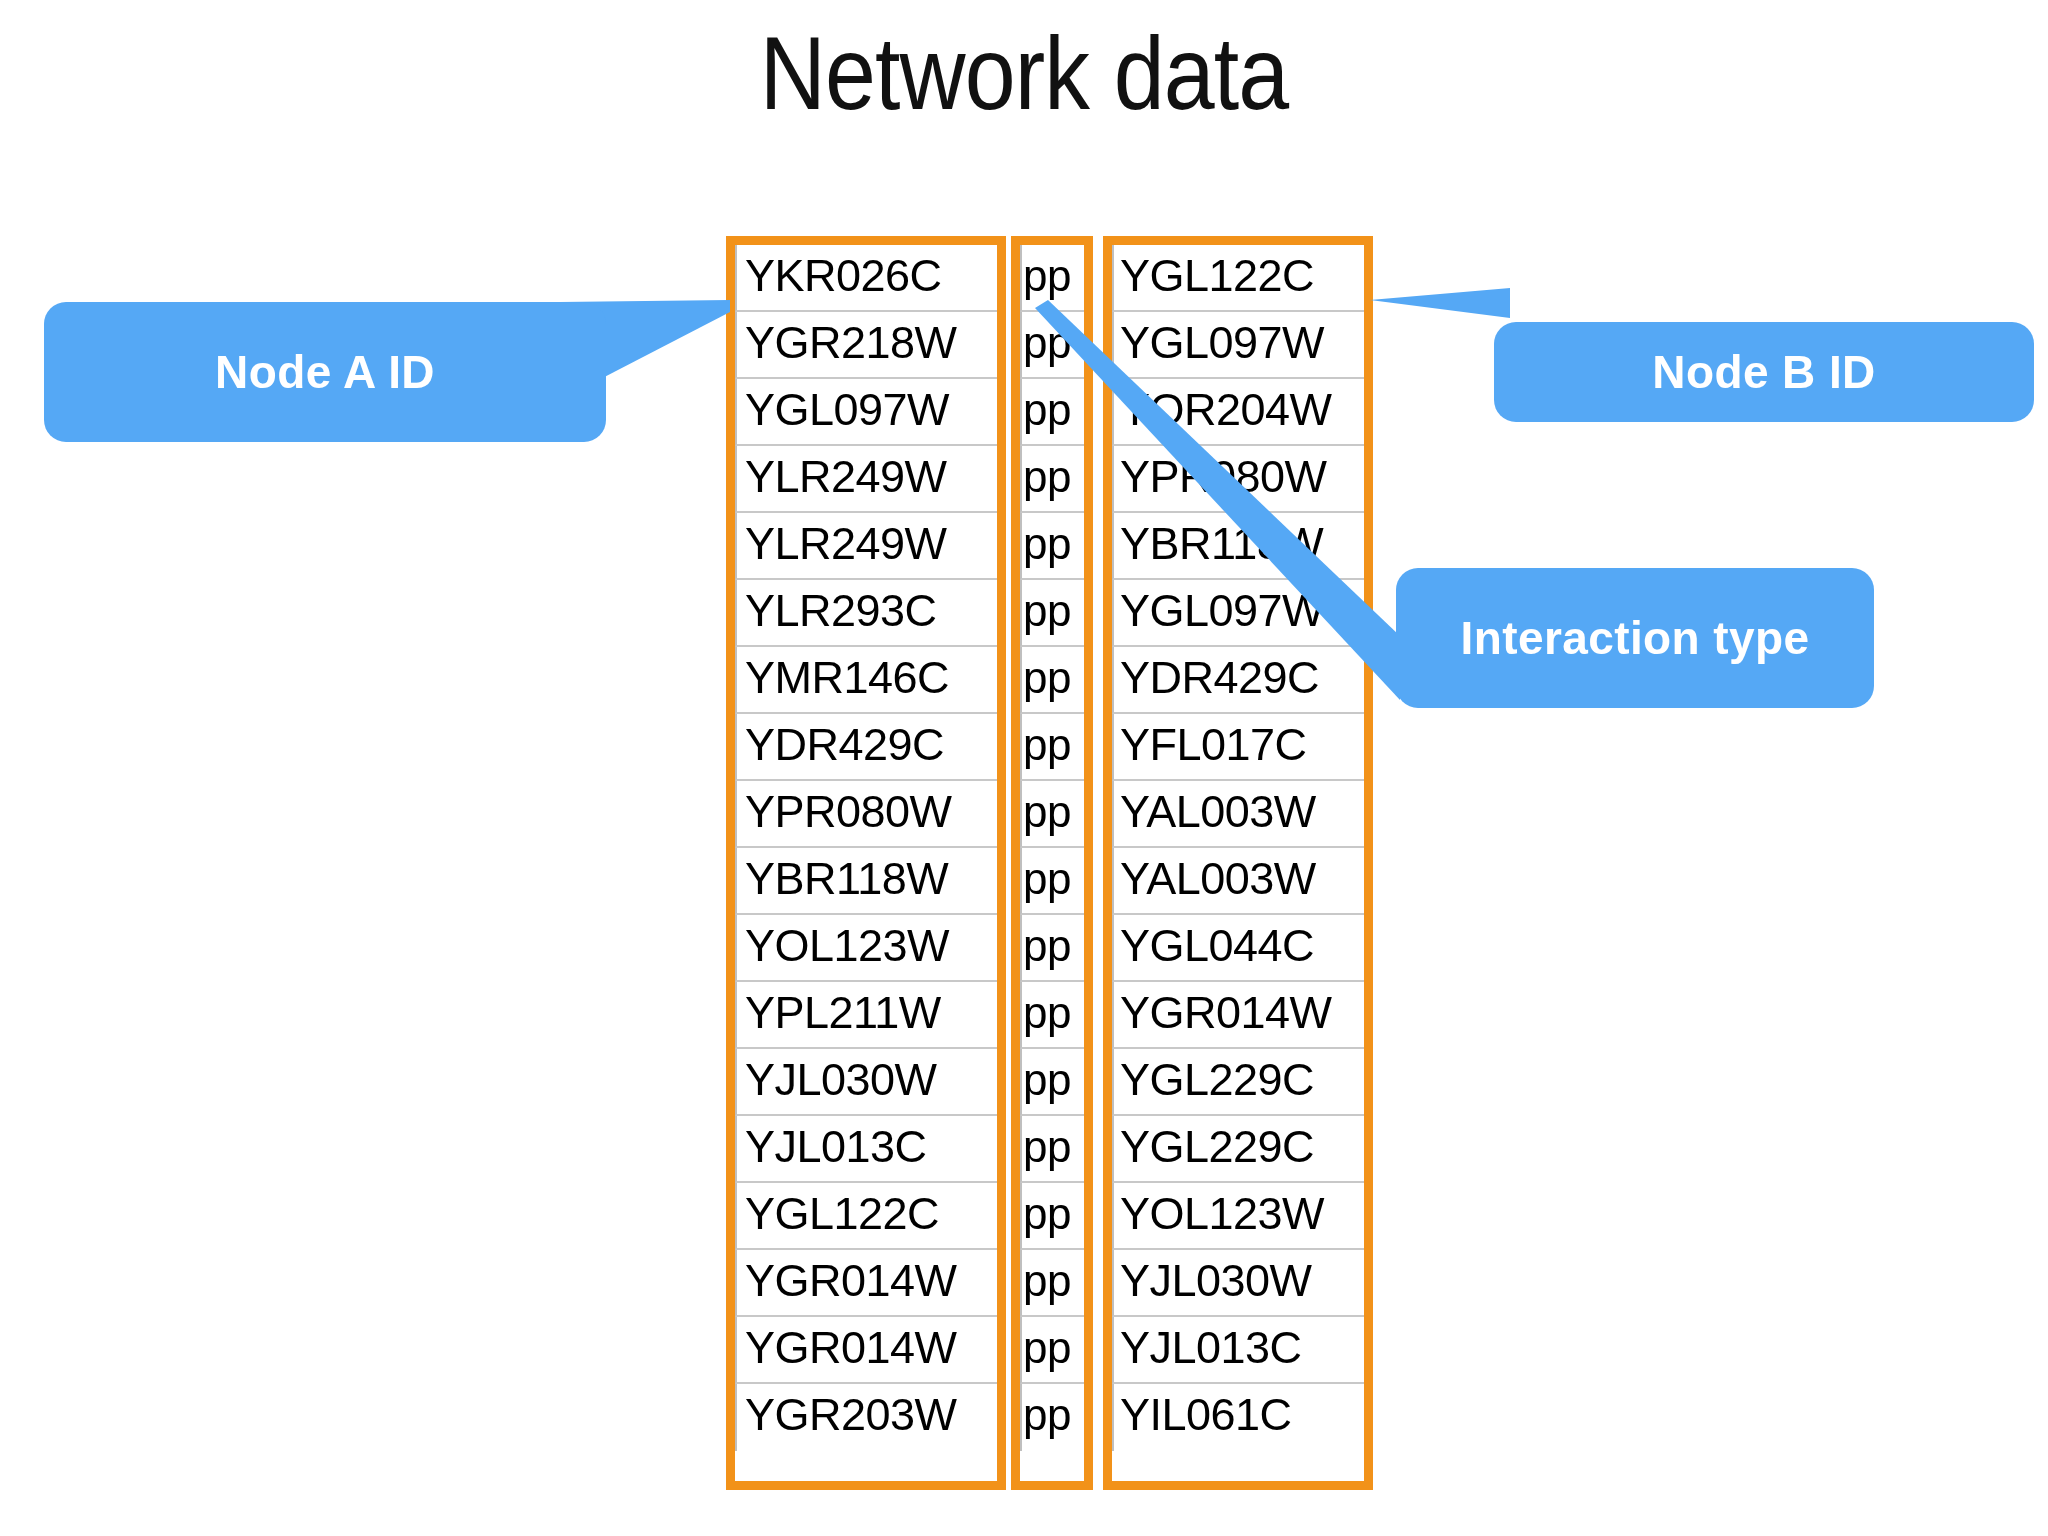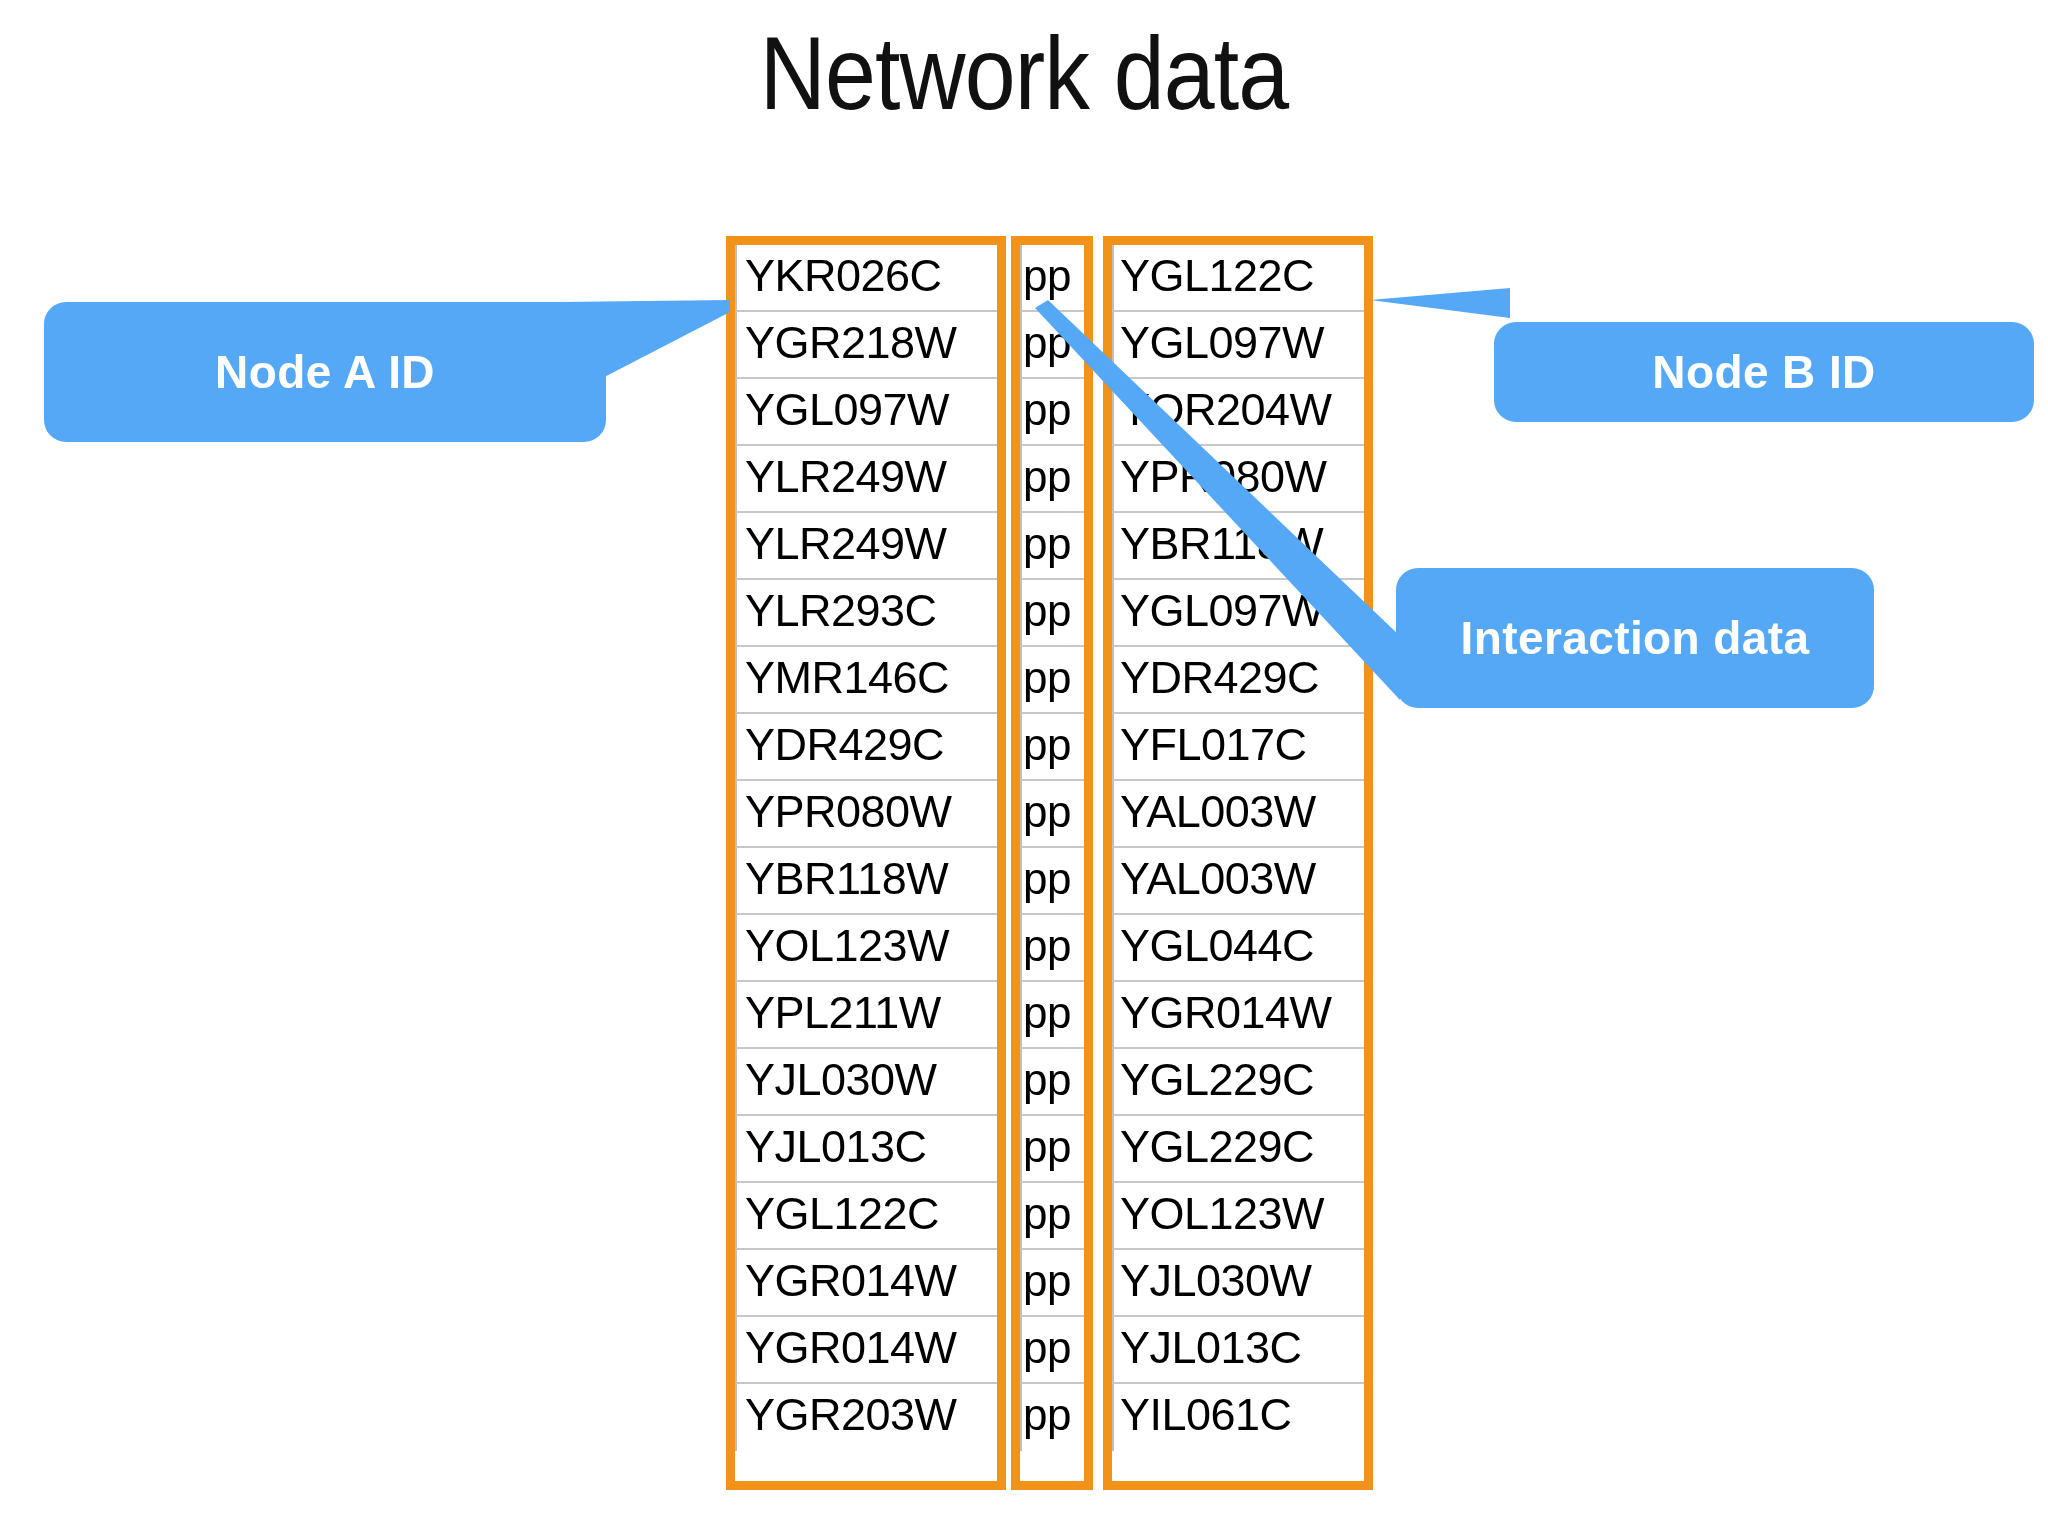--- a/index.html
+++ b/index.html
@@ -196,14 +196,14 @@
 
 <div id="callout-node-a" class="callout">
   <span>Node A ID</span>
 </div>
 
 <div id="callout-node-b" class="callout">
   <span>Node B ID</span>
 </div>
 
 <div id="callout-interaction" class="callout">
-  <span>Interaction data</span>
+  <span>Interaction type</span>
 </div>
 
 </body></html>

